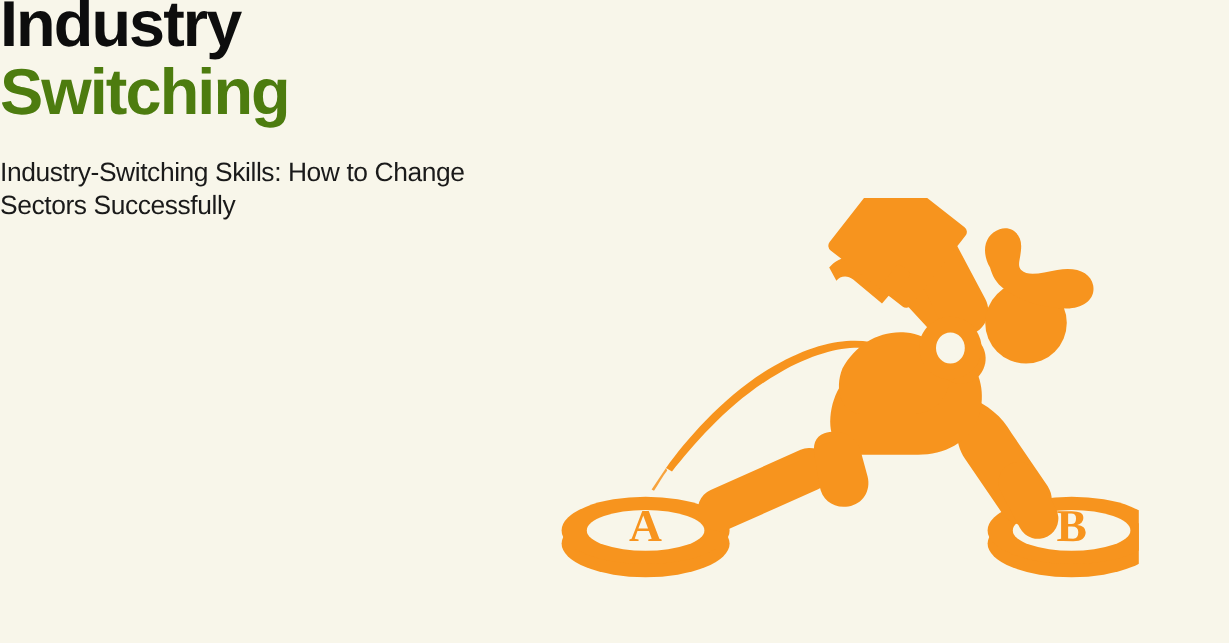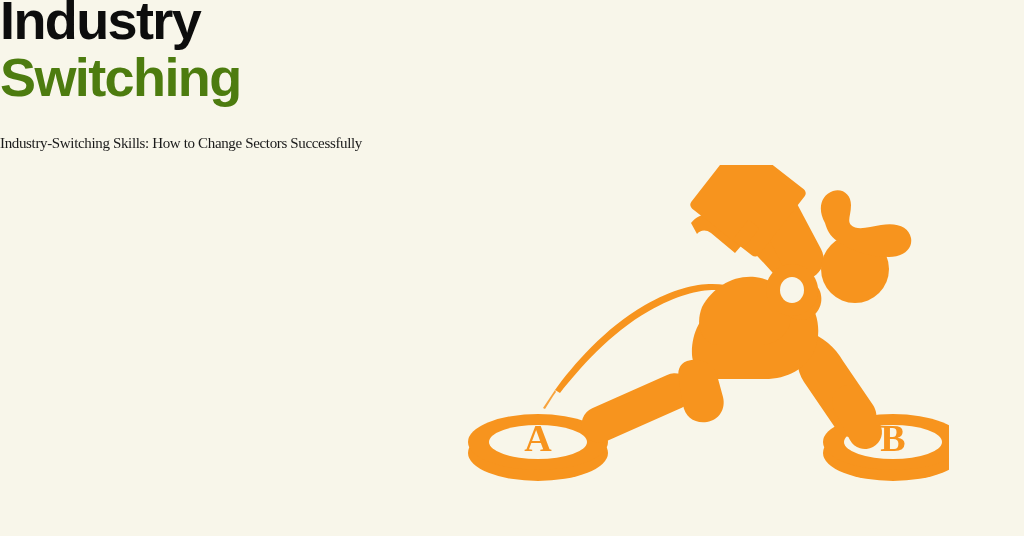--- a/index.html
+++ b/index.html
@@ -52,23 +52,23 @@
   }
 
   .headline-line.line-2 {
     color: #4d7c0f;
   }
 
   .subtitle {
     margin: 0;
     padding: 0;
     margin-top: 24px;
-    font-family: Liberation Serif, serif;
+    font-family: Liberation Sans, sans-serif;
     font-weight: 400;
-    font-size: 15px;
+    font-size: 22px;
     line-height: 27px;
     letter-spacing: -0.35px;
     color: #1a1a1a;
     width: 440px;
   }
 
   
   .illustration {
     position: absolute;
     left: 455px;

